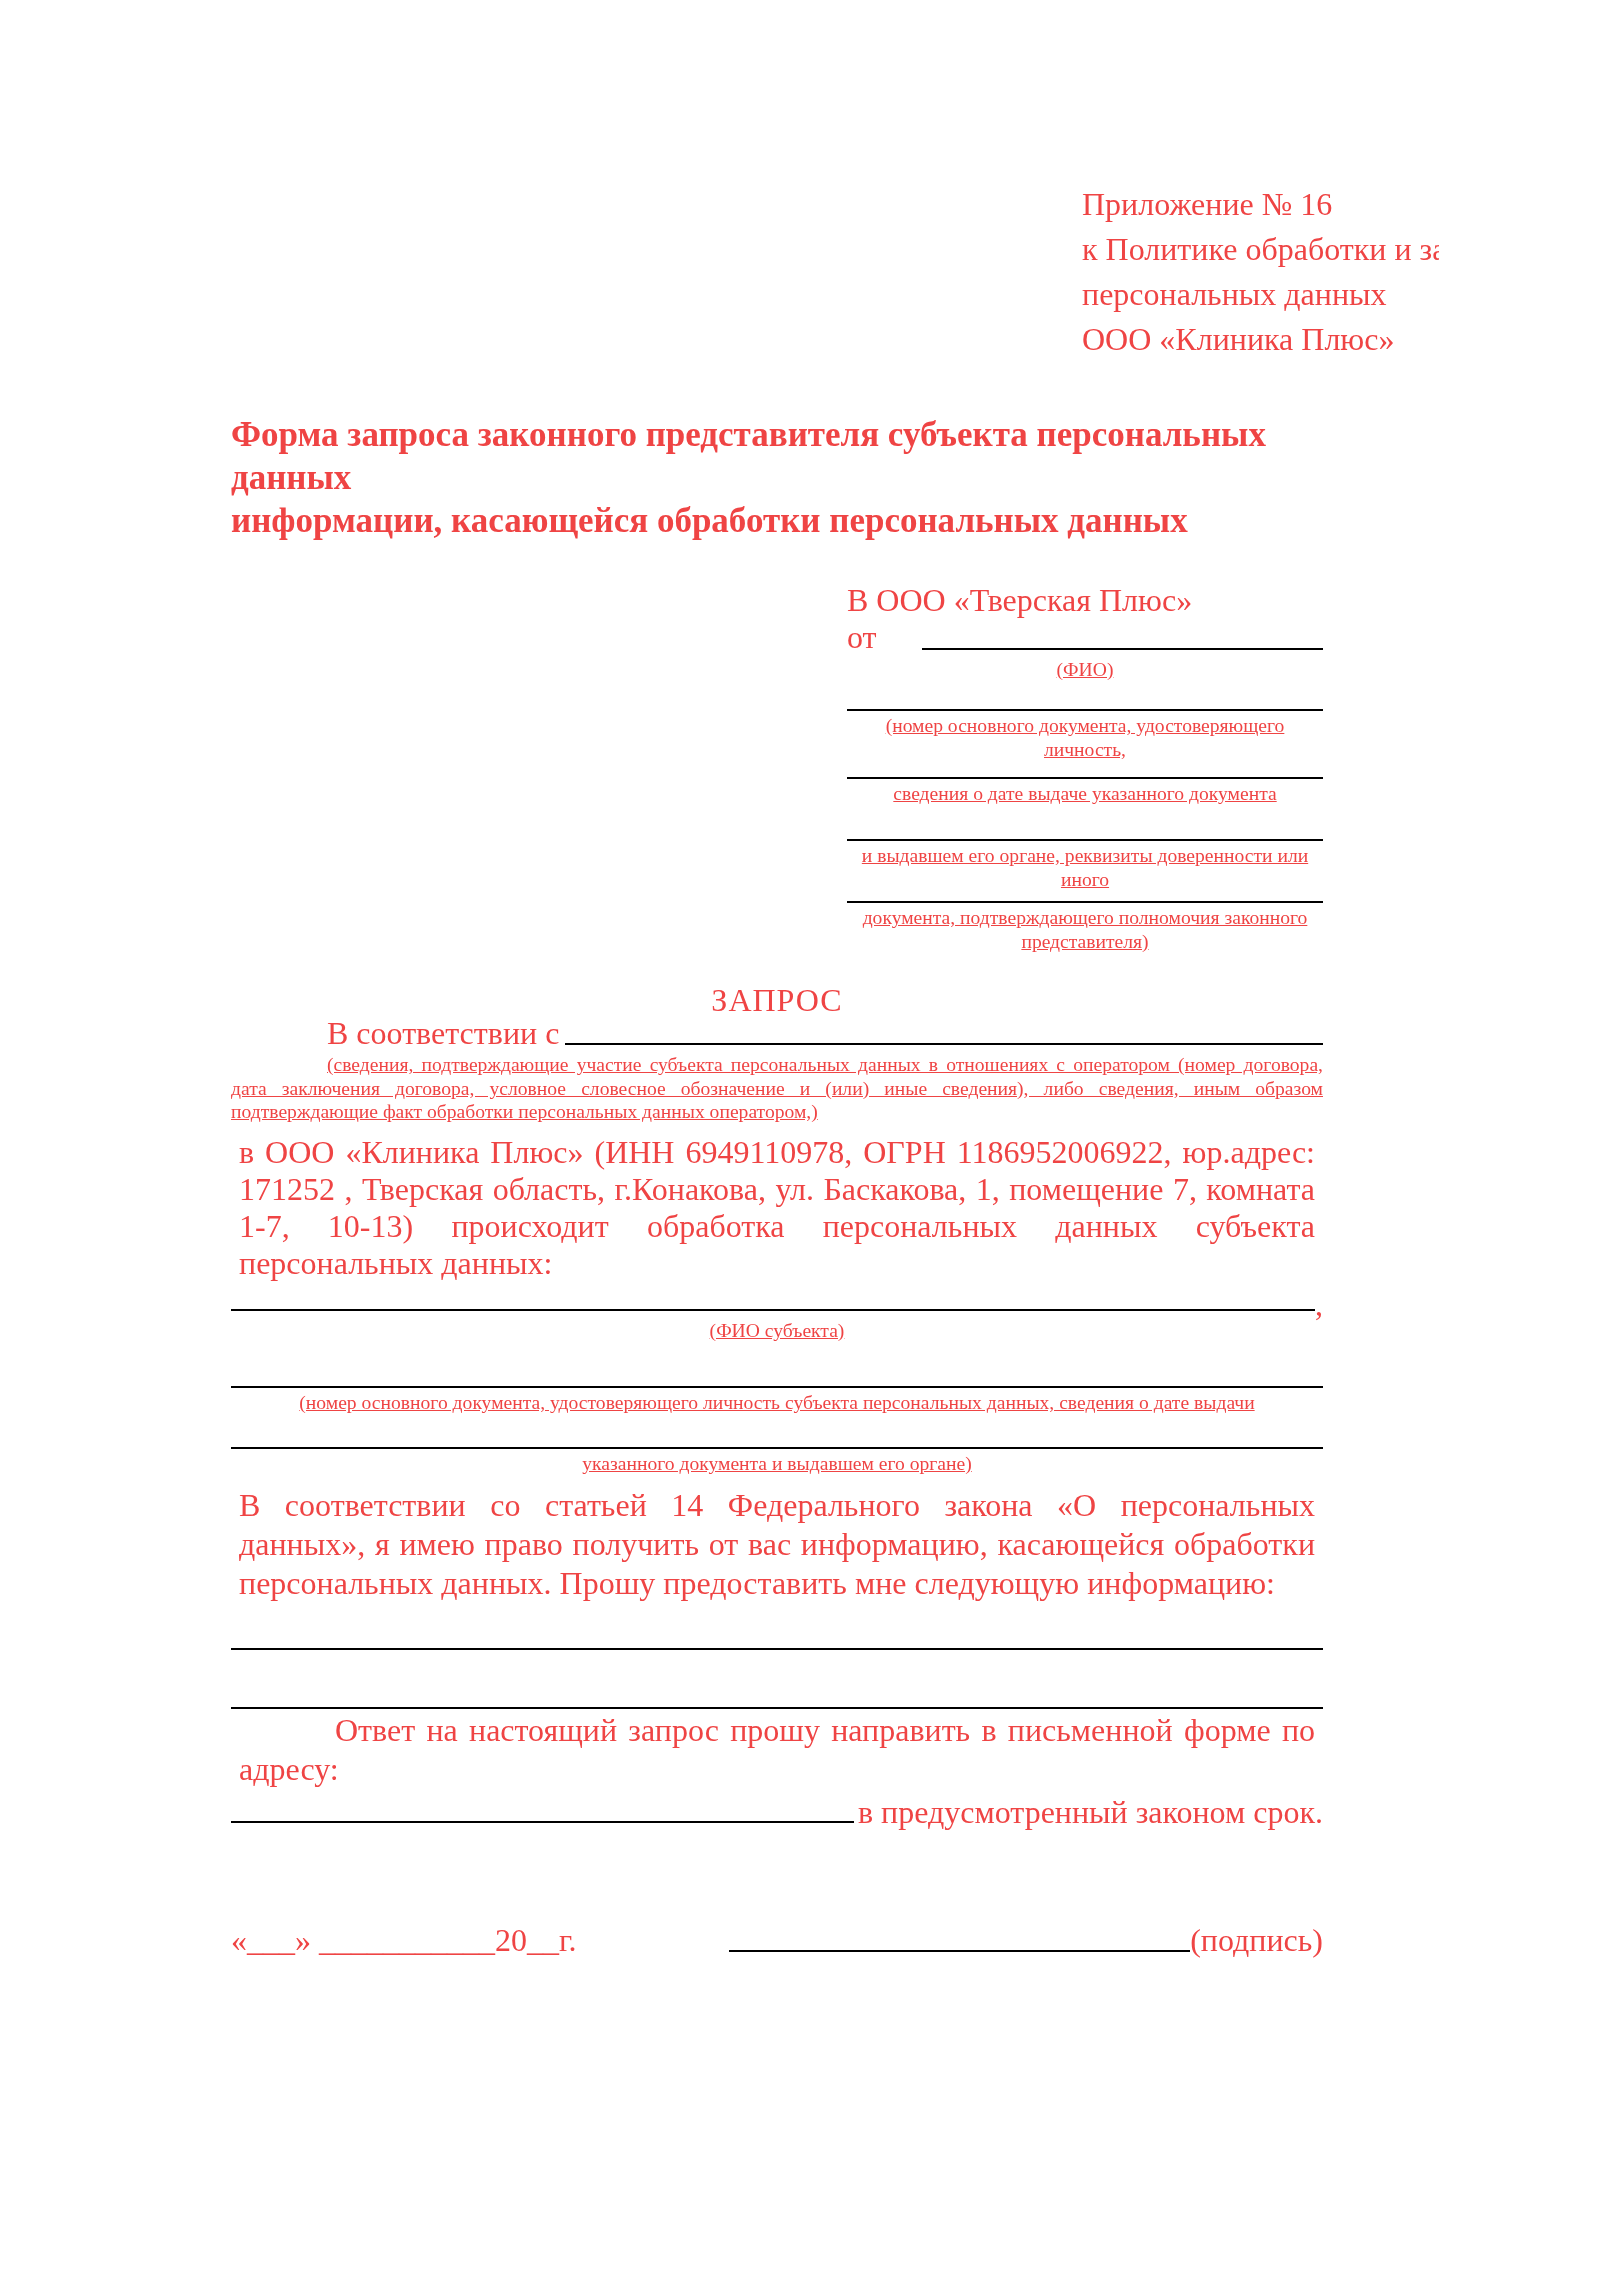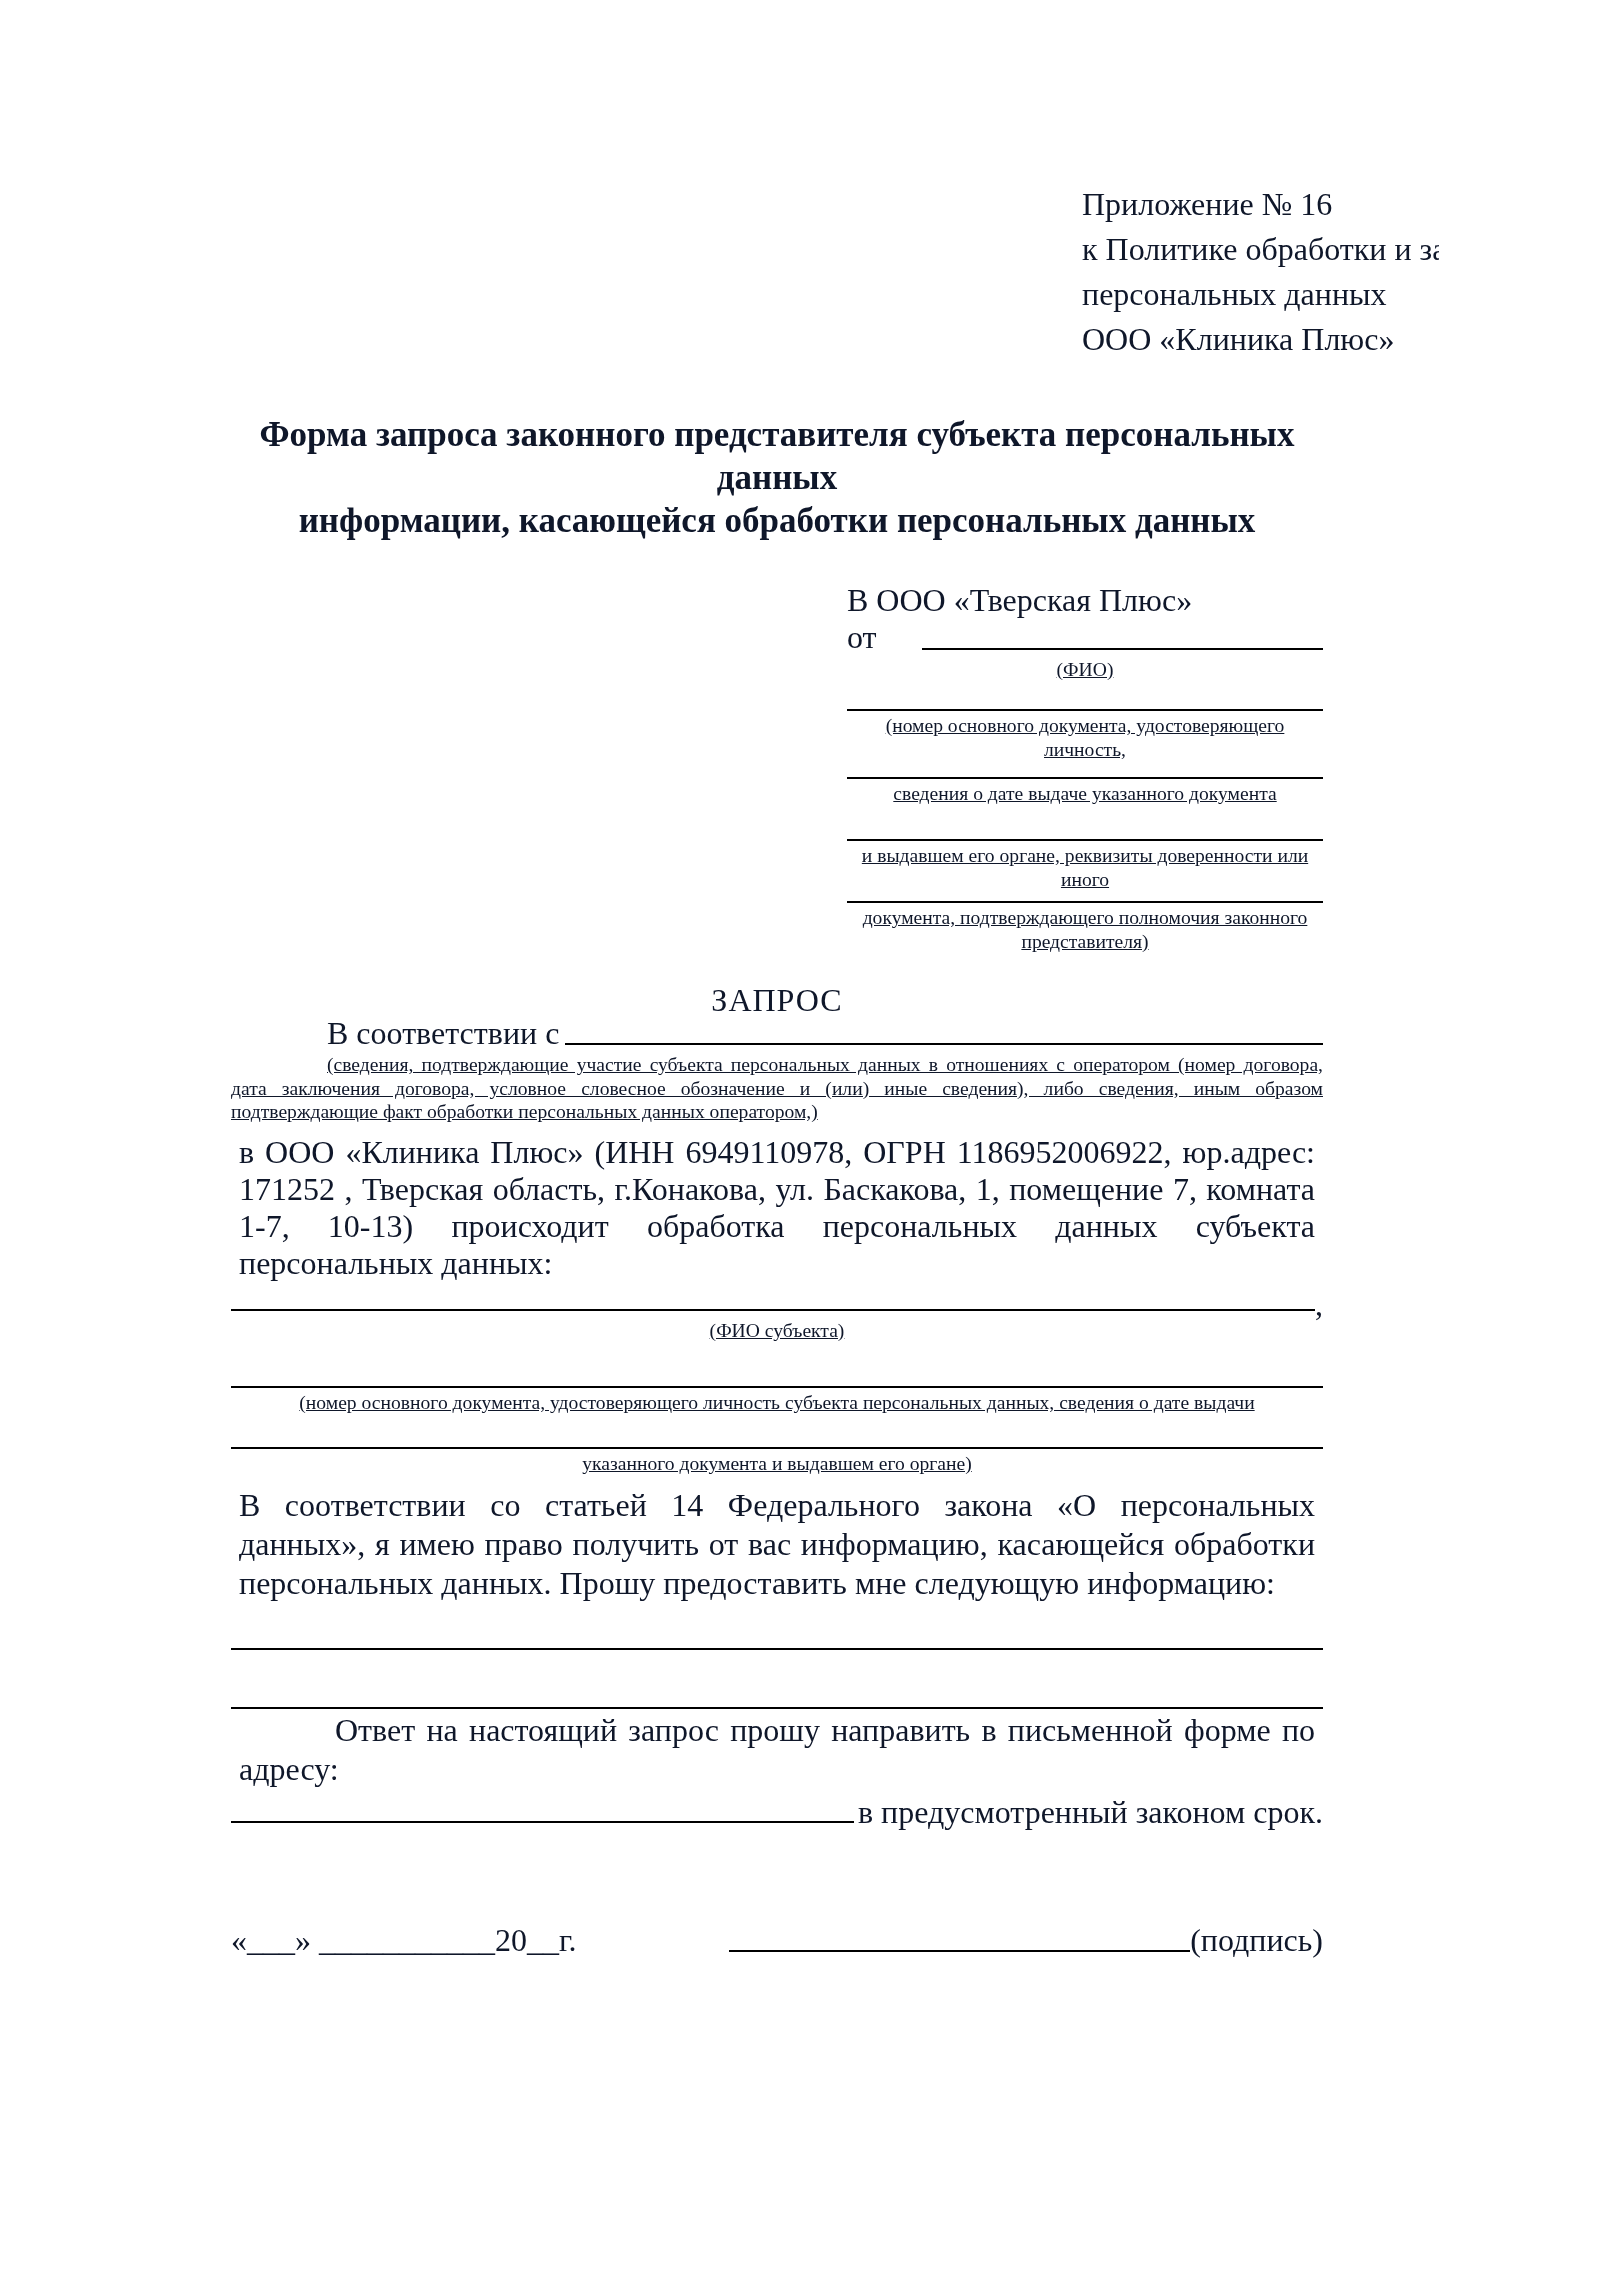--- a/index.html
+++ b/index.html
@@ -1,32 +1,32 @@
 <!DOCTYPE html>
 <html><head>
 <meta charset="utf-8">
 <style>
   html,body { margin:0; padding:0; background:#fff; }
   .page {
     position:relative;
     width:1439px; height:2293px;
     box-sizing:border-box;
     background:#ffffff;
-    color:#0f172a;
+    color:#ef4444;
     font-family:"Liberation Serif", serif;
     font-size:32px; line-height:39px;
     padding:182px 116px 0 231px;
     overflow:hidden;
   }
   
   .appendix { margin-left:851px; line-height:45px; }
   .appendix div { white-space:nowrap; }
 
   
-  .title { margin-top:51px; font-weight:bold; font-size:35px; line-height:43px; text-align:center; }
+  .title { margin-top:51px; font-weight:bold; font-size:35px; line-height:43px; }
 
   
   .addressee { margin-left:616px; }
   .addressee { margin-top:39px; }
   .addr-to { line-height:39px; white-space:nowrap; }
   .from-row { display:flex; align-items:flex-end; height:35px;gap:40px; }
   .from-row .lbl { line-height:35px; }
 
   .fill { flex:1 1 auto; border-bottom:2.9px solid #000; margin-left:5.9px; margin-bottom:4.9px; }
   .sm { font-size:19.6px; line-height:23.5px;text-decoration:underline; }

